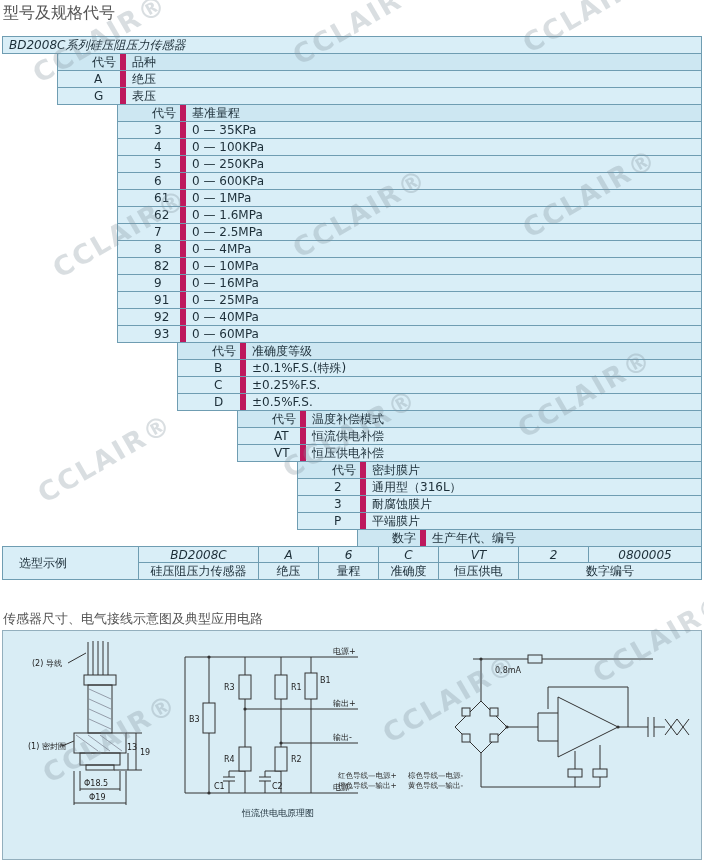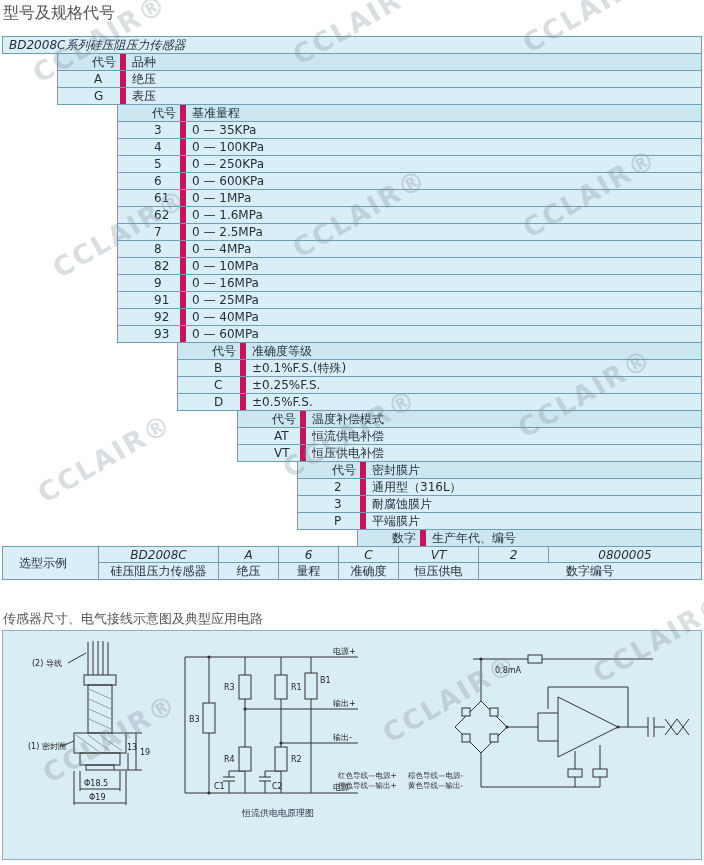--- a/index.html
+++ b/index.html
@@ -27,21 +27,21 @@
   .ind2{margin-left:115px;}
   .ind3{margin-left:175px;}
   .ind4{margin-left:235px;}
   .ind5{margin-left:295px;}
   .ind6{margin-left:355px;}
   
   .example{
     display:flex;border:1px solid #6f9db2;margin-top:-1px;background:#d9eef7;
     font-size:12px;color:#1c2e38;height:34px;
   }
-  .ex-label{width:96px;flex:none;border-right:1px solid #6f9db2;display:flex;align-items:center;padding-left:16px;}
+  .ex-label{width:136px;flex:none;border-right:1px solid #6f9db2;display:flex;align-items:center;padding-left:16px;}
   .ex-grid{flex:1;display:flex;flex-direction:column;}
   .ex-row{display:flex;height:16px;flex:1;}
   .ex-row.first{border-bottom:1px solid #6f9db2;font-style:italic;}
   .ex-cell{display:flex;align-items:center;justify-content:center;border-right:1px solid #6f9db2;overflow:hidden;white-space:nowrap;}
   .ex-cell.last{border-right:none;flex:1;}
   .w120{width:120px;flex:none;}
   .w60{width:60px;flex:none;}
   .w80{width:80px;flex:none;}
   .w70{width:70px;flex:none;}
   

